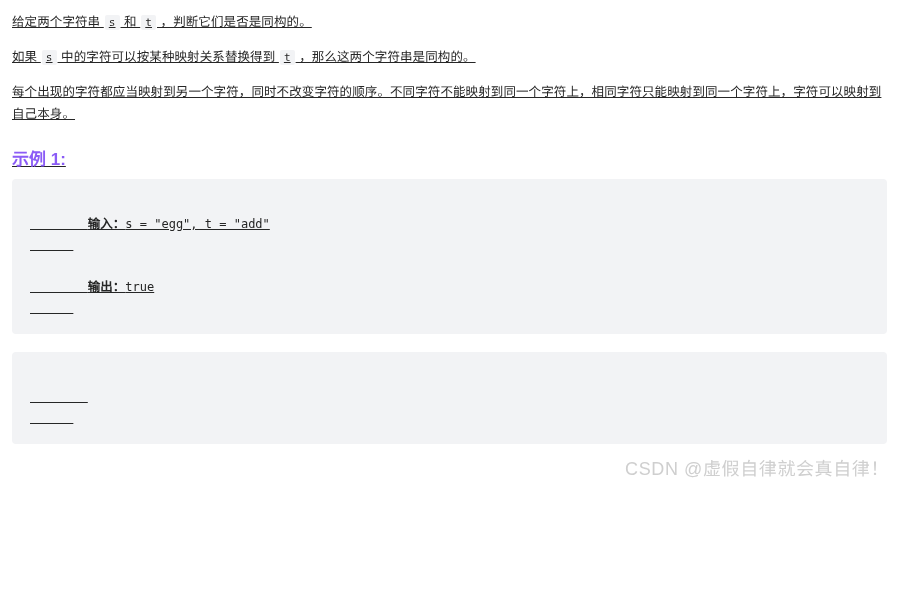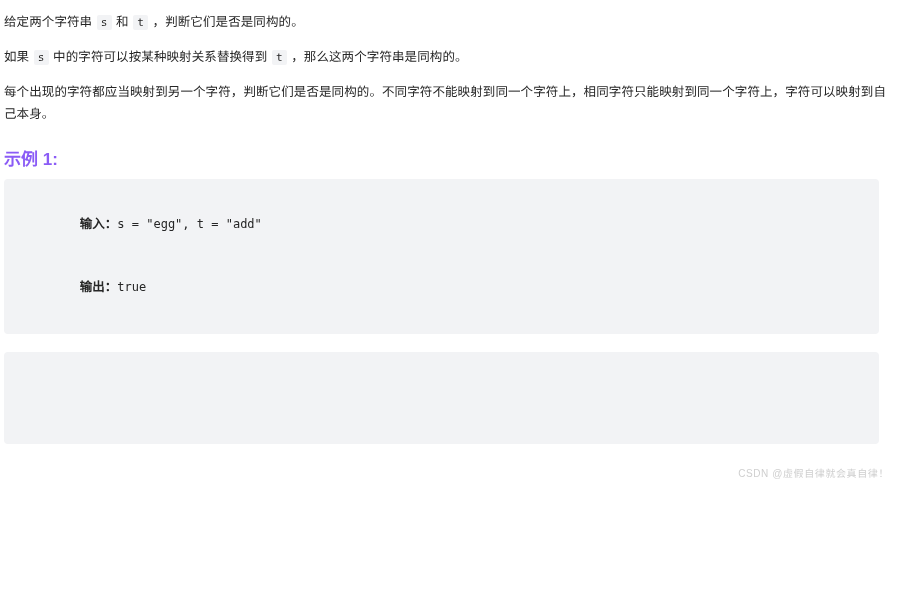--- a/index.html
+++ b/index.html
@@ -16,21 +16,22 @@
     font-family: "Liberation Sans", "DejaVu Sans", sans-serif;
     color: #262626;
     -webkit-font-smoothing: antialiased;
   }
 
   .page {
     position: relative;
     width: 905px;
     height: 488px;
     box-sizing: border-box;
-    padding: 8px 16px 0 4px;
+    padding: 8px 16px 0 12px;
+    text-decoration: underline;
   }
 
   
   .para {
     font-size: 12.5px;
     line-height: 22px;
     color: #262626;
     margin: 0 0 12px 0;
     letter-spacing: 0.1px;
   }
@@ -78,37 +79,37 @@
     font-weight: bold;
     font-size: 12.5px;
     text-align: right;
   }
 
   
   .watermark {
     position: absolute;
     right: 16px;
     bottom: 8px;
-    font-size: 10px;
+    font-size: 18px;
     color: #cfcfcf;
     letter-spacing: 0.6px;
     white-space: nowrap;
     user-select: none;
     pointer-events: none;
   }
 </style>
 </head>
 <body>
 
 <div class="page">
 
   <div>
     <p class="para">给定两个字符串 <span class="chip">s</span> 和 <span class="chip">t</span> ，判断它们是否是同构的。</p>
     <p class="para">如果 <span class="chip">s</span> 中的字符可以按某种映射关系替换得到 <span class="chip">t</span> ，那么这两个字符串是同构的。</p>
-    <p class="para" style="margin-bottom:26px;">每个出现的字符都应当映射到另一个字符，判断它们是否是同构的。不同字符不能映射到同一个字符上，相同字符只能映射到同一个字符上，字符可以映射到自己本身。</p>
+    <p class="para" style="margin-bottom:26px;">每个出现的字符都应当映射到另一个字符，同时不改变字符的顺序。不同字符不能映射到同一个字符上，相同字符只能映射到同一个字符上，字符可以映射到自己本身。</p>
   </div>
 
   <div>
     <div class="sec-title">示例 1:</div>
     <div class="codeblock">
       <div class="codeline">
         <span class="lbl">输入：</span><span>s = "egg", t = "add"</span>
       </div>
       <div class="codeline">
         <span class="lbl">输出：</span><span>true</span>

